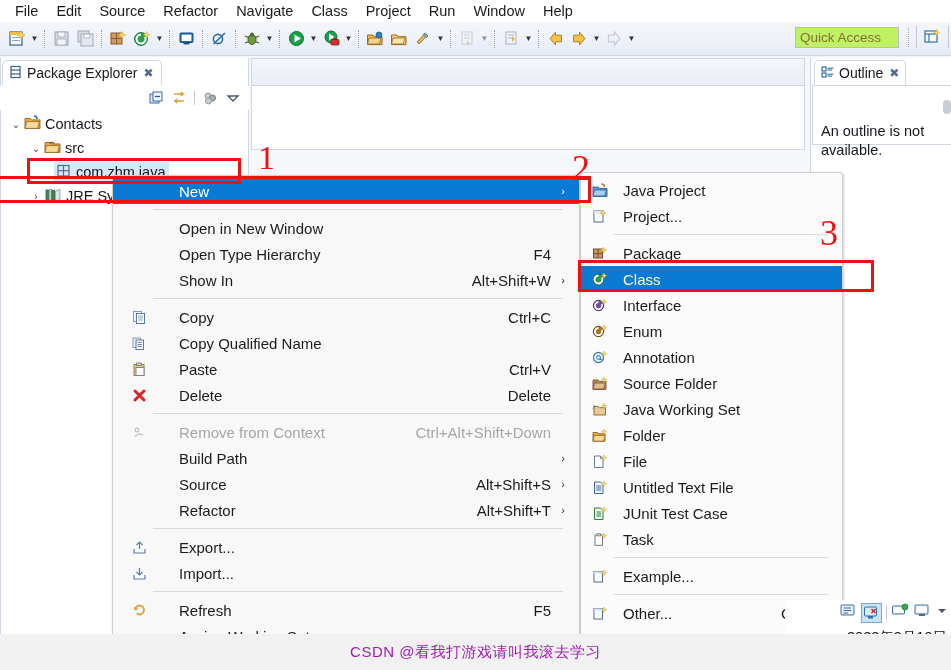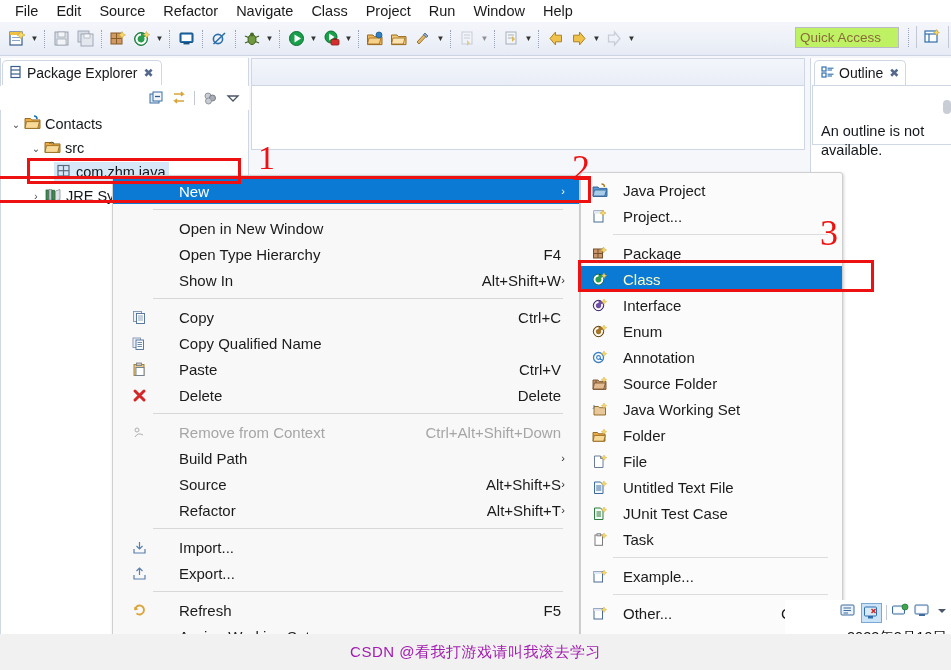--- a/index.html
+++ b/index.html
@@ -200,21 +200,21 @@
     height:26px;
     padding-left:14px;
     white-space:nowrap;
   }
   .cmi .cicon {
     width:24px; min-width:24px;
     display:flex; align-items:center; justify-content:center;
   }
   .cmi .clabel { margin-left:28px; }
   .cmi .ckey {
-    position:absolute; right:18px;
+    position:absolute; right:28px;
     color:#1b1b1b; font-size:15px;padding-left:16px;
   }
   .cmi .carrow {
     position:absolute; right:14px; font-size:11px; color:#2b2b2b;
   }
   .cmi.disabled .clabel, .cmi.disabled .ckey { color:#a6a6a6; }
   .cmi.highlight {
     background:#0b7ad5;
     color:#ffffff;
   }
@@ -719,33 +719,33 @@
       <span class="ckey">Alt+Shift+T</span>
       <span class="carrow">›</span>
     </div>
 
     <div class="csep"></div>
 
     <div class="cmi">
       <span class="cicon">
         <svg width="15" height="15" viewBox="0 0 15 15">
           <path d="M2 9 v4 h11 v-4" fill="none" stroke="#5a7fae" stroke-width="1.2"></path>
-          <path d="M7.5 2 v7 M4.5 6 l3 3 3 -3" fill="none" stroke="#5a7fae" stroke-width="1.2"></path>
-        </svg>
-      </span>
-      <span class="clabel">Import...</span>
+          <path d="M7.5 9 v-7 M4.5 5 l3 -3 3 3" fill="none" stroke="#5a7fae" stroke-width="1.2"></path>
+        </svg>
+      </span>
+      <span class="clabel">Export...</span>
     </div>
     <div class="cmi">
       <span class="cicon">
         <svg width="15" height="15" viewBox="0 0 15 15">
           <path d="M2 9 v4 h11 v-4" fill="none" stroke="#5a7fae" stroke-width="1.2"></path>
-          <path d="M7.5 9 v-7 M4.5 5 l3 -3 3 3" fill="none" stroke="#5a7fae" stroke-width="1.2"></path>
-        </svg>
-      </span>
-      <span class="clabel">Export...</span>
+          <path d="M7.5 2 v7 M4.5 6 l3 3 3 -3" fill="none" stroke="#5a7fae" stroke-width="1.2"></path>
+        </svg>
+      </span>
+      <span class="clabel">Import...</span>
     </div>
 
     <div class="csep"></div>
 
     <div class="cmi">
       <span class="cicon">
         <svg width="15" height="15" viewBox="0 0 15 15">
           <path d="M3 7 a4.5 4.5 0 1 1 1.5 3.4" fill="none" stroke="#d9a43a" stroke-width="1.9"></path>
           <path d="M2 4 l1.4 3.4 3.2 -1.4z" fill="#d9a43a"></path>
         </svg>

